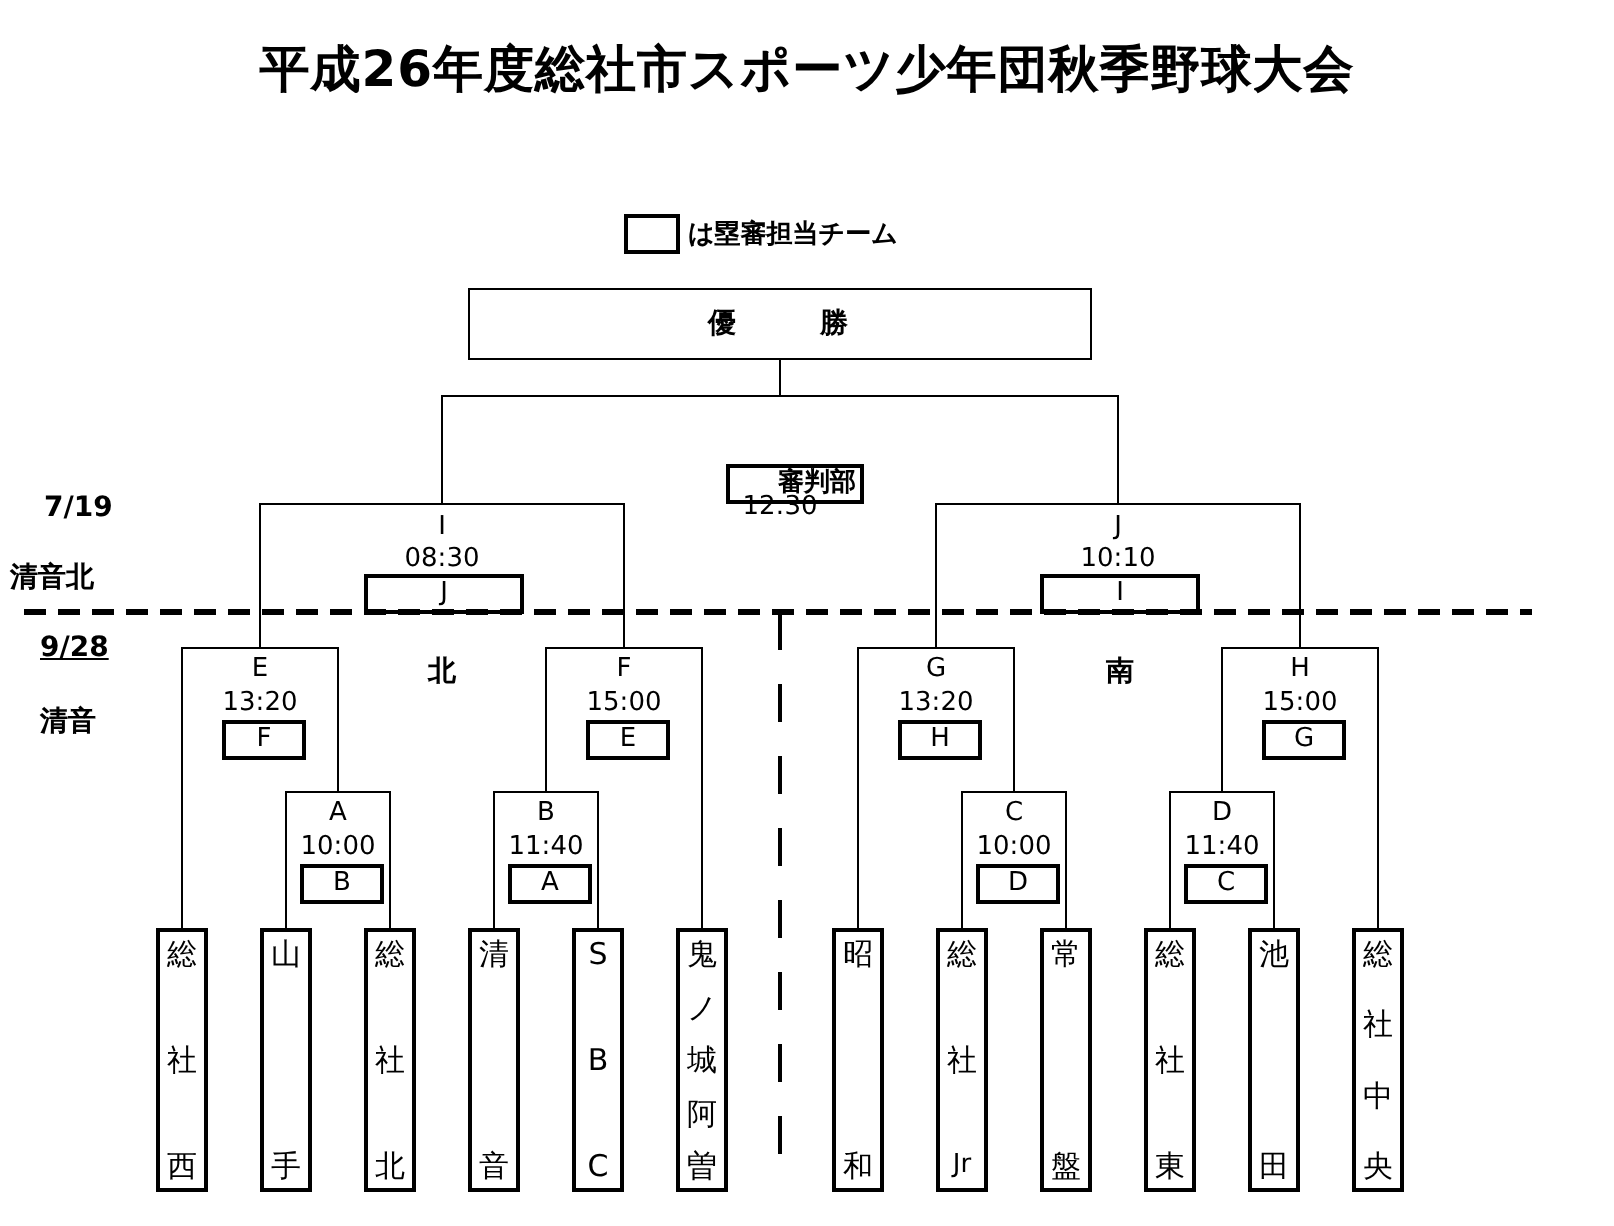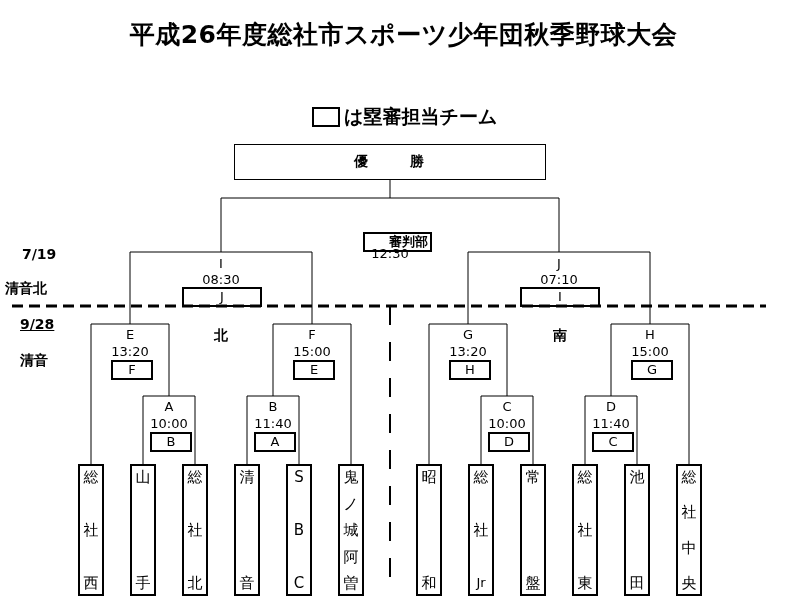--- a/index.html
+++ b/index.html
@@ -1,20 +1,20 @@
 <!DOCTYPE html>
 <html><head>
 <meta charset="utf-8">
 <style>
   html, body { margin:0; padding:0; background:#fff; }
   body { width:807px; height:613px; position:relative; overflow:hidden;
          font-family:"DejaVu Sans", "Liberation Sans", sans-serif; color:#000; }
   .abs { position:absolute; }
   .title { left:0; width:807px; top:18px; text-align:center; font-size:25px; font-weight:bold; letter-spacing:0.5px; }
-  .legend { left:312px; top:107px; height:20px; display:flex; align-items:center; font-size:19px; font-weight:bold; }
+  .legend { left:312px; top:107px; height:20px; display:flex; align-items:center; font-size:13px; font-weight:bold; }
   .legend-box { width:24px; height:16px; border:2px solid #000; margin-right:4px; }
   .champ { left:234px; top:144px; width:310px; height:34px; border:1px solid #000;
            display:flex; align-items:center; justify-content:center; font-size:14px; font-weight:bold; letter-spacing:2px; }
   .champ .gap { display:inline-block; width:40px; }
   svg.lines { position:absolute; left:0; top:0; }
   .lbl { font-size:13px; text-align:center; width:60px; margin-left:-30px; }
   .ump { width:38px; height:16px; margin-left:-20px; border:2px solid #000; text-align:center;
          font-size:13px; line-height:16px; }
   .ump.wide { width:76px; margin-left:-39px; }
   .side { font-size:14px; font-weight:bold; }
@@ -78,21 +78,21 @@
 <div class="abs side" style="left:20px; top:352px;font-family:Liberation Serif, serif;">清音</div>
 
 <div class="abs side" style="left:214px; top:327px;">北</div>
 <div class="abs side" style="left:553px; top:327px;">南</div>
 
 <div class="abs lbl" style="left:221px; top:256px;">I</div>
 <div class="abs lbl" style="left:221px; top:272px;">08:30</div>
 <div class="abs ump wide" style="left:221px; top:287px;">J</div>
 
 <div class="abs lbl" style="left:559px; top:256px;">J</div>
-<div class="abs lbl" style="left:559px; top:272px;">07:10</div>
+<div class="abs lbl" style="left:559px; top:272px;">10:10</div>
 <div class="abs ump wide" style="left:559px; top:287px;">I</div>
 
 <div class="abs lbl" style="left:130px; top:327px;">E</div>
 <div class="abs lbl" style="left:130px; top:344px;">13:20</div>
 <div class="abs ump" style="left:131px; top:360px;">F</div>
 
 <div class="abs lbl" style="left:312px; top:327px;">F</div>
 <div class="abs lbl" style="left:312px; top:344px;">15:00</div>
 <div class="abs ump" style="left:313px; top:360px;">E</div>
 

